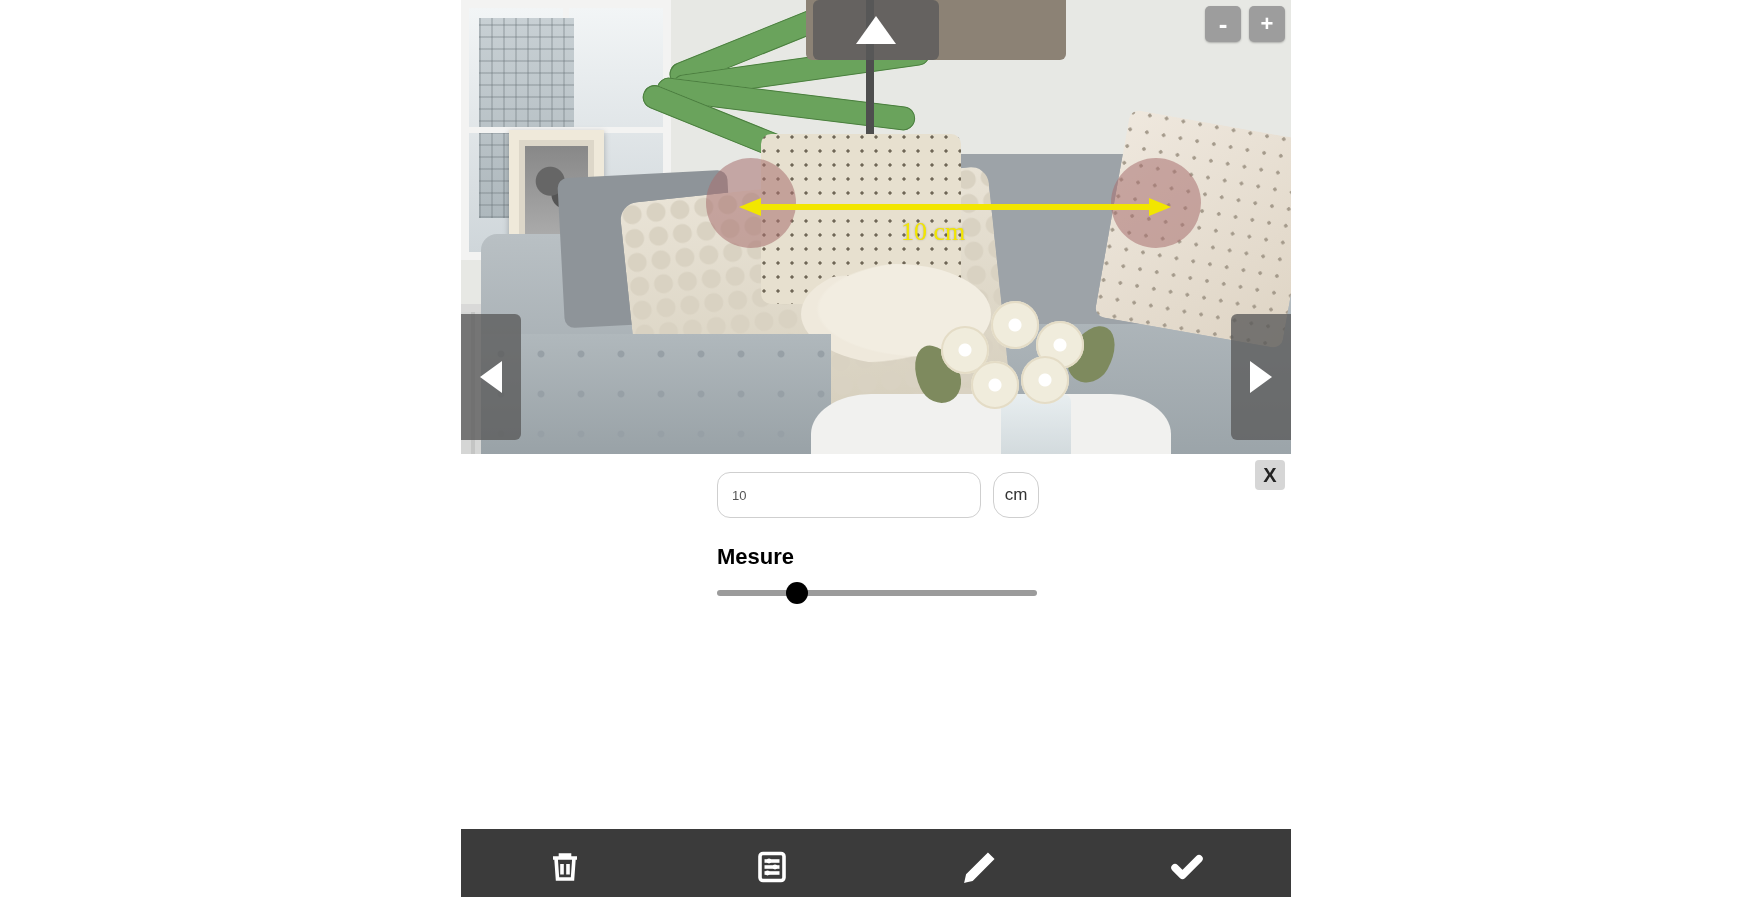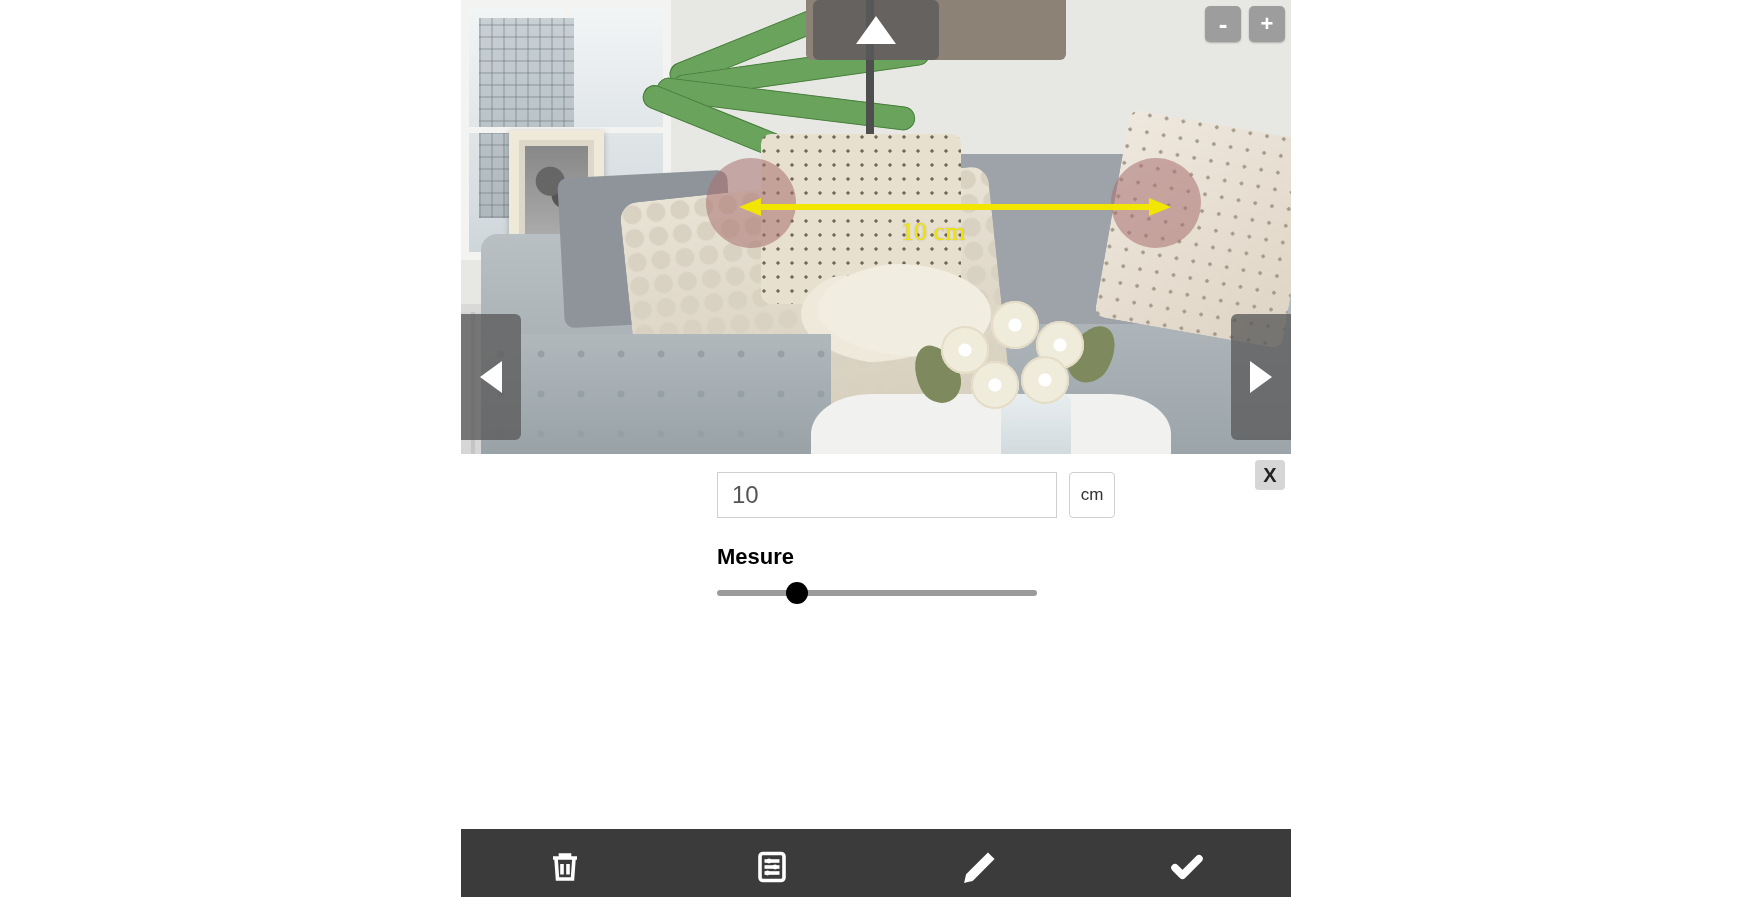--- a/index.html
+++ b/index.html
@@ -99,23 +99,23 @@
             box-shadow:0 1px 2px rgba(0,0,0,.25);}
   .zoom-btn.minus{font-size:26px;line-height:0;}
 
   
   .panel{position:relative;width:830px;padding:18px 26px 10px 256px;}
   .close-x{position:absolute;top:6px;right:6px;width:30px;height:30px;border-radius:4px;
            background:#d6d6d6;display:flex;align-items:center;justify-content:center;
            font-weight:700;font-size:20px;color:#222;}
   .label{font-weight:700;font-size:22px;margin-bottom:10px;}
   .row{display:flex;gap:12px;align-items:stretch;margin-bottom:26px;}
-  .txt{flex:0 0 264px;height:46px;border:1px solid #cfcfcf;border-radius:0;padding:0 14px;
-       font-size:24px;color:#555;background:#fff;}
-  .unit{width:46px;height:46px;border:1px solid #cfcfcf;border-radius:4px;display:flex;
+  .txt{flex:0 0 264px;height:46px;border:1px solid #cfcfcf;border-radius:13px;padding:0 14px;
+       font-size:13px;color:#555;background:#fff;}
+  .unit{width:46px;height:46px;border:1px solid #cfcfcf;border-radius:16px;display:flex;
         align-items:center;justify-content:center;font-size:17px;color:#333;background:#fff;}
   .size-label{font-weight:700;font-size:22px;margin-bottom:8px;}
   .slider-wrap{position:relative;height:30px;width:320px;}
   .track{position:absolute;left:0;right:0;top:50%;height:6px;background:#9b9b9b;border-radius:3px;transform:translateY(-50%);}
   .thumb{position:absolute;top:50%;width:22px;height:22px;border-radius:50%;background:#000;transform:translate(-50%,-50%);}
   .thumb{left:25%;}
 
   
   .toolbar{position:absolute;left:0;right:0;bottom:0;height:68px;background:#3b3b3b;
            display:flex;align-items:center;justify-content:space-around;padding-top:8px;}

